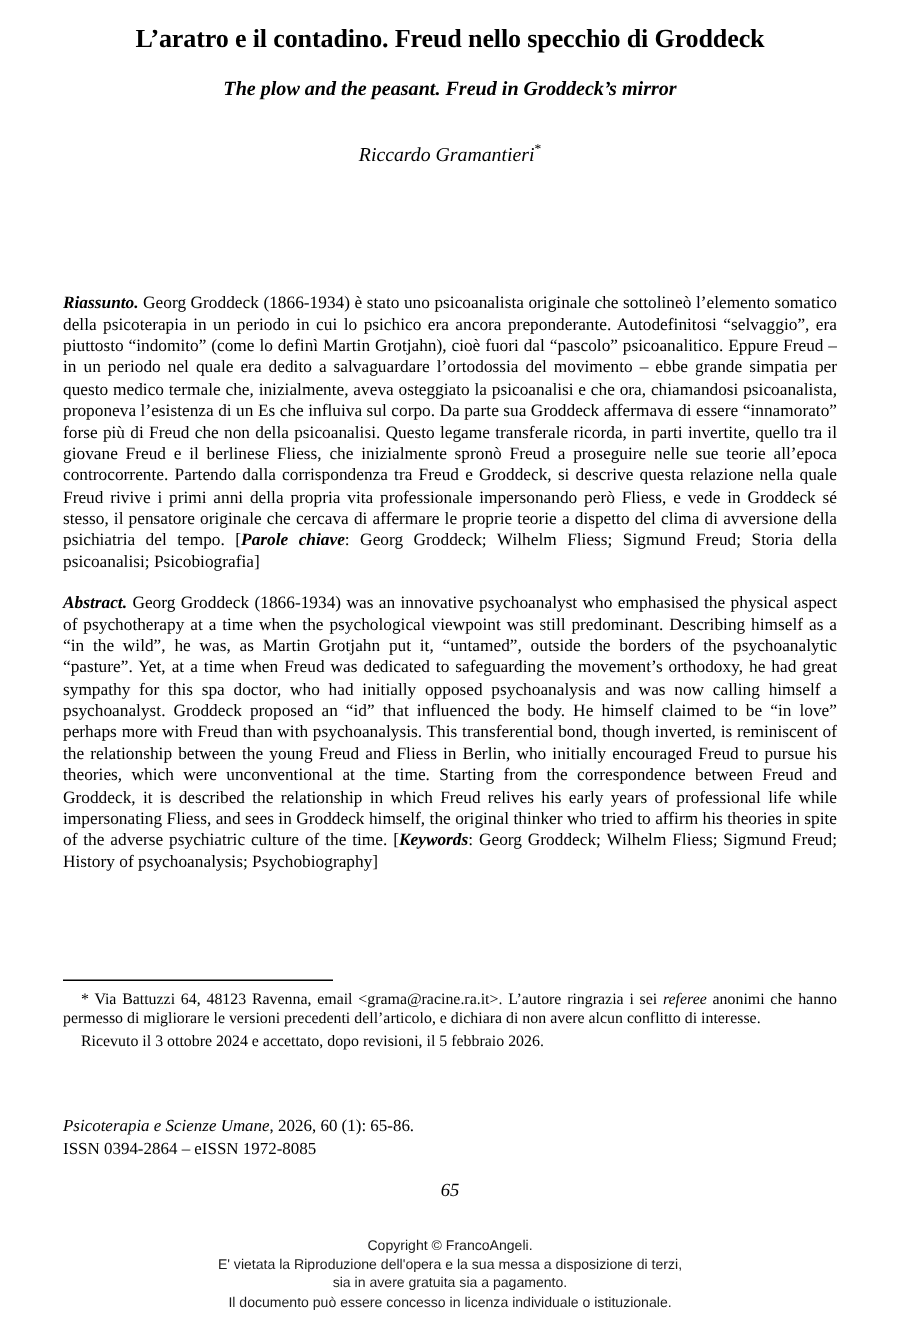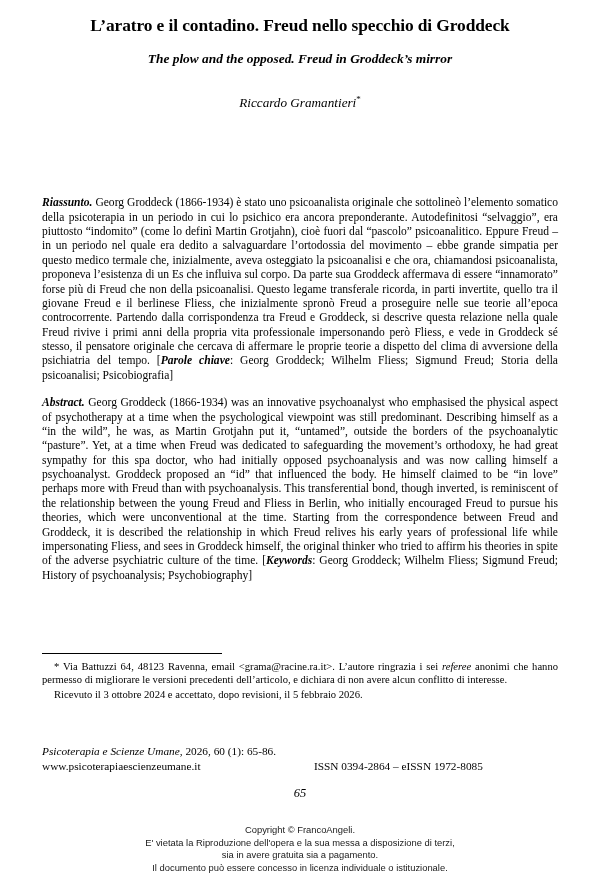--- a/index.html
+++ b/index.html
@@ -155,21 +155,21 @@
 </style>
 </head>
 <body>
 
 <div class="page">
 
   <div class="content">
 
     <h1 class="title-main">L’aratro e il contadino. Freud nello specchio di Groddeck</h1>
 
-    <h2 class="title-sub">The plow and the opposed. Freud in Groddeck’s mirror</h2>
+    <h2 class="title-sub">The plow and the peasant. Freud in Groddeck’s mirror</h2>
 
     <p class="author"><span>Riccardo Gramantieri</span><sup>*</sup></p>
 
     <div class="abstracts">
 
       <p class="abs-para"><span class="abs-label">Riassunto.</span><span> Georg Groddeck (1866-1934) è stato uno psicoanalista originale che sottolineò l’elemento somatico della psicoterapia in un periodo in cui lo psichico era ancora preponderante. Autodefinitosi “selvaggio”, era piuttosto “indomito” (come lo definì Martin Grotjahn), cioè fuori dal “pascolo” psicoanalitico. Eppure Freud – in un periodo nel quale era dedito a salvaguardare l’ortodossia del movimento – ebbe grande simpatia per questo medico termale che, inizialmente, aveva osteggiato la psicoanalisi e che ora, chiamandosi psicoanalista, proponeva l’esistenza di un Es che influiva sul corpo. Da parte sua Groddeck affermava di essere “innamorato” forse più di Freud che non della psicoanalisi. Questo legame transferale ricorda, in parti invertite, quello tra il giovane Freud e il berlinese Fliess, che inizialmente spronò Freud a proseguire nelle sue teorie all’epoca controcorrente. Partendo dalla corrispondenza tra Freud e Groddeck, si descrive questa relazione nella quale Freud rivive i primi anni della propria vita professionale impersonando però Fliess, e vede in Groddeck sé stesso, il pensatore originale che cercava di affermare le proprie teorie a dispetto del clima di avversione della psichiatria del tempo. [</span><span class="kw-label">Parole chiave</span><span>: </span><span>Georg Groddeck; Wilhelm Fliess; Sigmund Freud; Storia della psicoanalisi; Psicobiografia]</span></p>
 
       <p class="abs-para"><span class="abs-label">Abstract.</span><span> Georg Groddeck (1866-1934) was an innovative psychoanalyst who emphasised the physical aspect of psychotherapy at a time when the psychological viewpoint was still predominant. Describing himself as a “in the wild”, he was, as Martin Grotjahn put it, “untamed”, outside the borders of the psychoanalytic “pasture”. Yet, at a time when Freud was dedicated to safeguarding the movement’s orthodoxy, he had great sympathy for this spa doctor, who had initially opposed psychoanalysis and was now calling himself a psychoanalyst. Groddeck proposed an “id” that influenced the body. He himself claimed to be “in love” perhaps more with Freud than with psychoanalysis. This transferential bond, though inverted, is reminiscent of the relationship between the young Freud and Fliess in Berlin, who initially encouraged Freud to pursue his theories, which were unconventional at the time. Starting from the correspondence between Freud and Groddeck, it is described the relationship in which Freud relives his early years of professional life while impersonating Fliess, and sees in Groddeck himself, the original thinker who tried to affirm his theories in spite of the adverse psychiatric culture of the time. [</span><span class="kw-label">Keywords</span><span>: </span><span>Georg Groddeck; Wilhelm Fliess; Sigmund Freud; History of psychoanalysis; Psychobiography]</span></p>
 
     </div>
@@ -180,21 +180,20 @@
     <div class="footnote-rule"></div>
     <p class="footnote"><span class="ind"></span><span>*</span><span> Via Battuzzi 64, 48123 Ravenna, email &lt;grama@racine.ra.it&gt;. L’autore ringrazia i sei </span><em>referee</em><span> anonimi che hanno permesso di migliorare le versioni precedenti dell’articolo, e dichiara di non avere alcun conflitto di interesse.</span></p>
     <p class="footnote received"><span class="ind"></span><span>Ricevuto il 3 ottobre 2024 e accettato, dopo revisioni, il 5 febbraio 2026.</span></p>
   </div>
 
   <div class="journal-ref">
     <div class="jr-row">
       <div class="jr-left"><span class="jr-italic">Psicoterapia e Scienze Umane</span><span>, 2026, 60 (1): 65-86.</span></div>
     </div>
     <div class="jr-row">
-      <div class="jr-left">www.psicoterapiaescienzeumane.it</div>
       <div class="jr-right">ISSN 0394-2864  –  eISSN 1972-8085</div>
     </div>
   </div>
 
   <div class="page-number">65</div>
 
   <div class="copyright">
     <div>Copyright © FrancoAngeli.</div>
     <div>E' vietata la Riproduzione dell'opera e la sua messa a disposizione di terzi,</div>
     <div>sia in avere gratuita sia a pagamento.</div>

